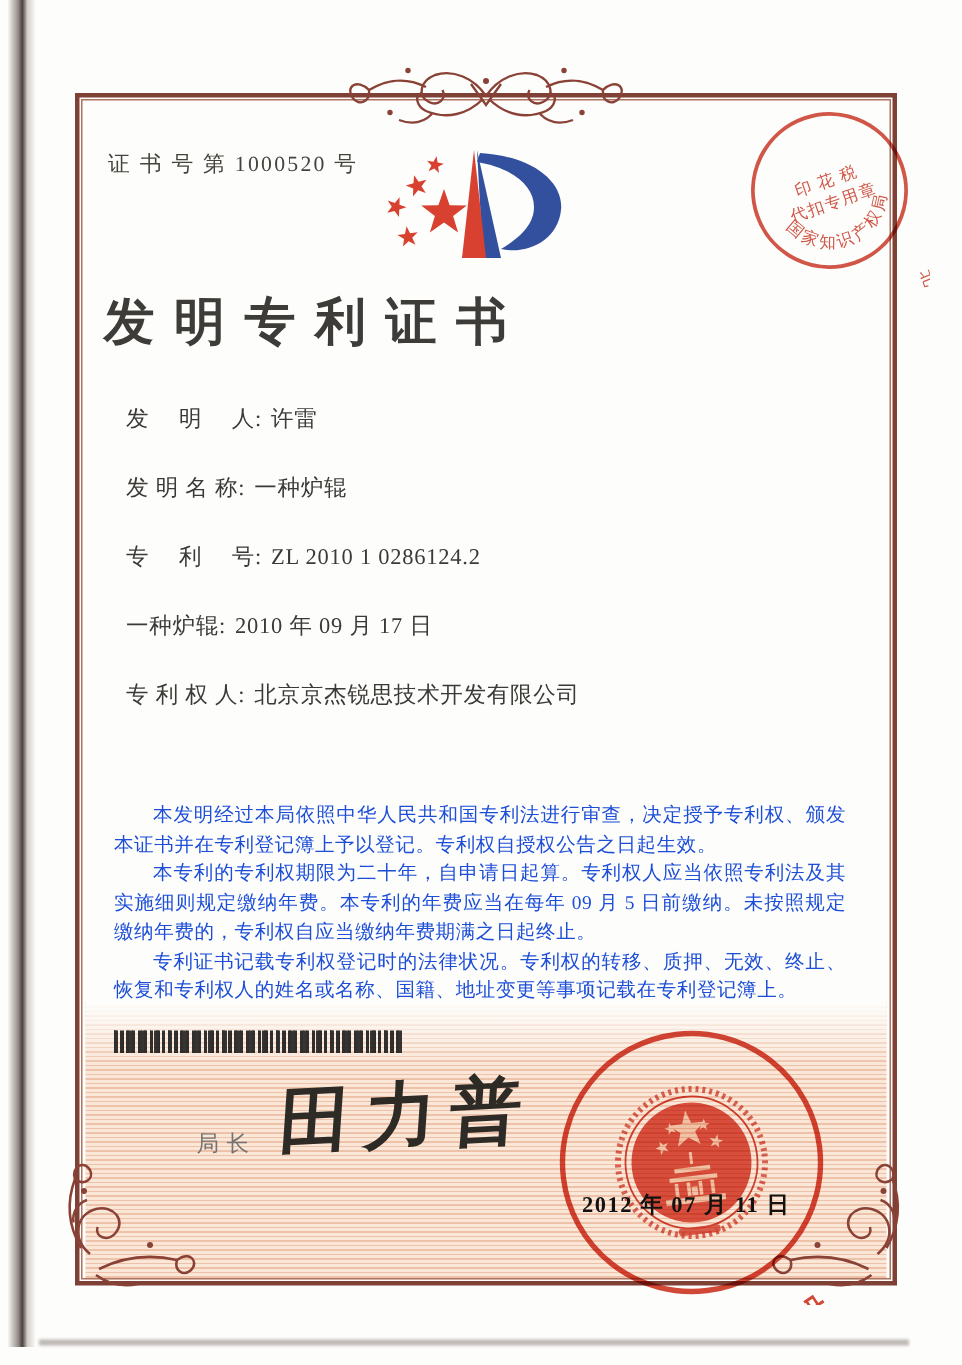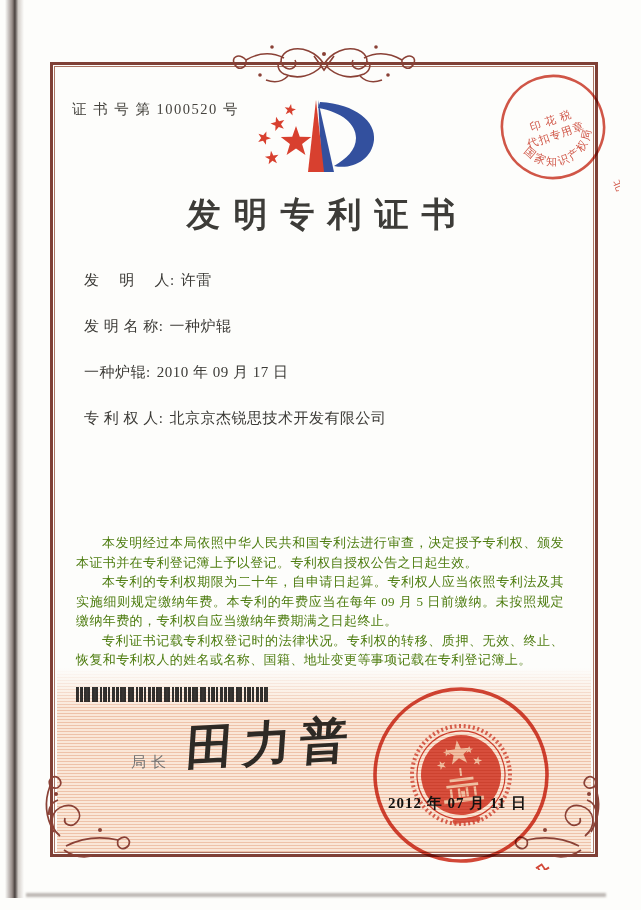--- a/index.html
+++ b/index.html
@@ -34,30 +34,30 @@
 
   .cert-no{position:absolute;left:72px;top:100px;z-index:4;font-size:14.5px;
     letter-spacing:1.5px;color:#46443f;}
 
   .logo{position:absolute;left:252px;top:96px;z-index:4;}
 
   .tax-stamp{position:absolute;left:486px;top:60px;z-index:5;mix-blend-mode:multiply;opacity:.9;}
   .tax-stamp text{fill:#cd4434;font-family:"Liberation Serif","DejaVu Serif",serif;}
 
   .title{position:absolute;left:56px;top:192px;width:530px;z-index:4;margin:0;
-    text-align:center;font-size:34px;font-weight:600;letter-spacing:13px;text-indent:13px;
+    font-size:34px;font-weight:600;letter-spacing:13px;text-indent:13px;
     color:#3d3c38;}
 
   .fields{position:absolute;left:84px;top:270px;width:470px;z-index:4;}
   .field{font-size:15px;line-height:20px;margin-bottom:26px;color:#3b3a36;letter-spacing:.5px;white-space:nowrap;}
   .field .lab::after{content:":";padding-right:6px;}
 
   .bodytext{position:absolute;left:76px;top:533px;width:488px;z-index:4;}
   .bodytext p{margin:0;font-size:13px;line-height:19.5px;letter-spacing:.4px;
-    color:#4d7c0f;text-indent:2em;text-align:justify;}
+    color:#1d4ed8;text-indent:2em;text-align:justify;}
 
   .barcode{position:absolute;left:76px;top:687px;width:192px;height:15px;z-index:4;opacity:.88;
     background:
       repeating-linear-gradient(90deg,#161616 0 2px,transparent 2px 4px),
       repeating-linear-gradient(90deg,#1c1c1c 0 3px,transparent 3px 9px),
       repeating-linear-gradient(90deg,#101010 0 1px,transparent 1px 6px);}
 
   .signer{position:absolute;left:131px;top:753px;z-index:4;font-size:15px;
     letter-spacing:5px;color:#737373;}
   .signature{position:absolute;left:186px;top:712px;z-index:4;font-size:48px;font-weight:700;
@@ -163,20 +163,21 @@
       <text x="67" y="64" font-size="11" text-anchor="middle" letter-spacing="1">印 花 税</text>
       <text x="67" y="79" font-size="11" text-anchor="middle" letter-spacing="1">代扣专用章</text>
     </g>
   </svg>
 
   <h1 class="title">发明专利证书</h1>
 
   <div class="fields">
     <div class="field"><span class="lab">发　 明　 人</span><span class="val">许雷</span></div>
     <div class="field"><span class="lab">发 明 名 称</span><span class="val">一种炉辊</span></div>
+    <div class="field"><span class="lab">专　 利　 号</span><span class="val">ZL 2010 1 0286124.2</span></div>
     <div class="field"><span class="lab">一种炉辊</span><span class="val">2010 年 09 月 17 日</span></div>
     <div class="field"><span class="lab">专 利 权 人</span><span class="val">北京京杰锐思技术开发有限公司</span></div>
   </div>
 
   <div class="bodytext">
     <p>本发明经过本局依照中华人民共和国专利法进行审查，决定授予专利权、颁发本证书并在专利登记簿上予以登记。专利权自授权公告之日起生效。</p>
     <p>本专利的专利权期限为二十年，自申请日起算。专利权人应当依照专利法及其实施细则规定缴纳年费。本专利的年费应当在每年 09 月 5 日前缴纳。未按照规定缴纳年费的，专利权自应当缴纳年费期满之日起终止。</p>
     <p>专利证书记载专利权登记时的法律状况。专利权的转移、质押、无效、终止、恢复和专利权人的姓名或名称、国籍、地址变更等事项记载在专利登记簿上。</p>
   </div>
 

